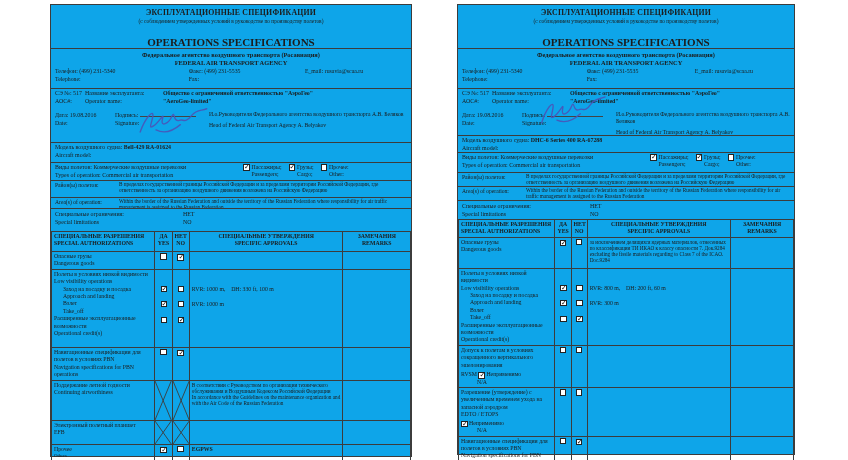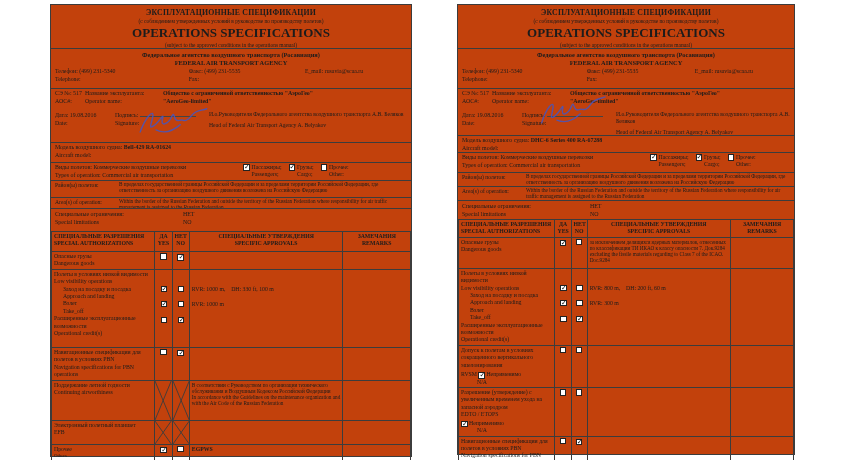--- a/index.html
+++ b/index.html
@@ -1,33 +1,33 @@
 <!DOCTYPE html>
 <html><head>
 <meta charset="utf-8">
 <style>
   html,body{margin:0;padding:0;background:#ffffff;}
   #canvas{position:relative;width:848px;height:460px;background:#ffffff;overflow:hidden;
     font-family:"Liberation Serif","DejaVu Serif",serif;color:#1c1c1c;}
-  .page{position:absolute;top:4px;background:#c2410c;border:1px solid #3c3c3c;box-sizing:border-box;}
+  .page{position:absolute;top:4px;background:#0ea5e9;border:1px solid #3c3c3c;box-sizing:border-box;}
   .pageL{left:50px;width:362px;height:453px;}
   .pageR{left:457px;width:338px;height:451px;}
   .sec{border-bottom:1px solid #3c3c3c;padding:1px 4px;box-sizing:border-box;overflow:hidden;}
   .b{font-weight:bold;}
   .ctr{text-align:center;}
   
   .pageL .s-title{height:44px}.pageL .s-agency{height:40px}.pageL .s-cert{height:54px}
   .pageL .s-model{height:20px}.pageL .s-types{height:18px}.pageL .s-region{height:17px}
   .pageL .s-area{height:11px}.pageL .s-limits{height:22px;border-bottom:none}
   .pageR .s-title{height:44px}.pageR .s-agency{height:40px}.pageR .s-cert{height:47px}
   .pageR .s-model{height:17px}.pageR .s-types{height:20px}.pageR .s-region{height:14px}
   .pageR .s-area{height:14px}.pageR .s-limits{height:18px;border-bottom:none}
   
   .t1{font-size:7.8px;padding-top:2px;letter-spacing:.2px}
-  .t2{font-size:13px;margin-top:1px}
+  .t2{font-size:11px;margin-top:12px}
   .tn{font-size:5.4px;margin-top:1px}
   
   .a1,.a2{font-size:6.4px;text-align:center;margin-top:1px}
   .contact{display:grid;grid-template-columns:38% 33% 29%;font-size:5.8px;margin-top:2px}
   .contact>div{white-space:nowrap;overflow:visible}
   
   .s-cert{position:relative;font-size:5.9px;line-height:1.35}
   .c-no{display:inline-block;width:30px}
   .c-lab{display:inline-block;width:78px}
   .drow{display:flex;margin-top:5px}

